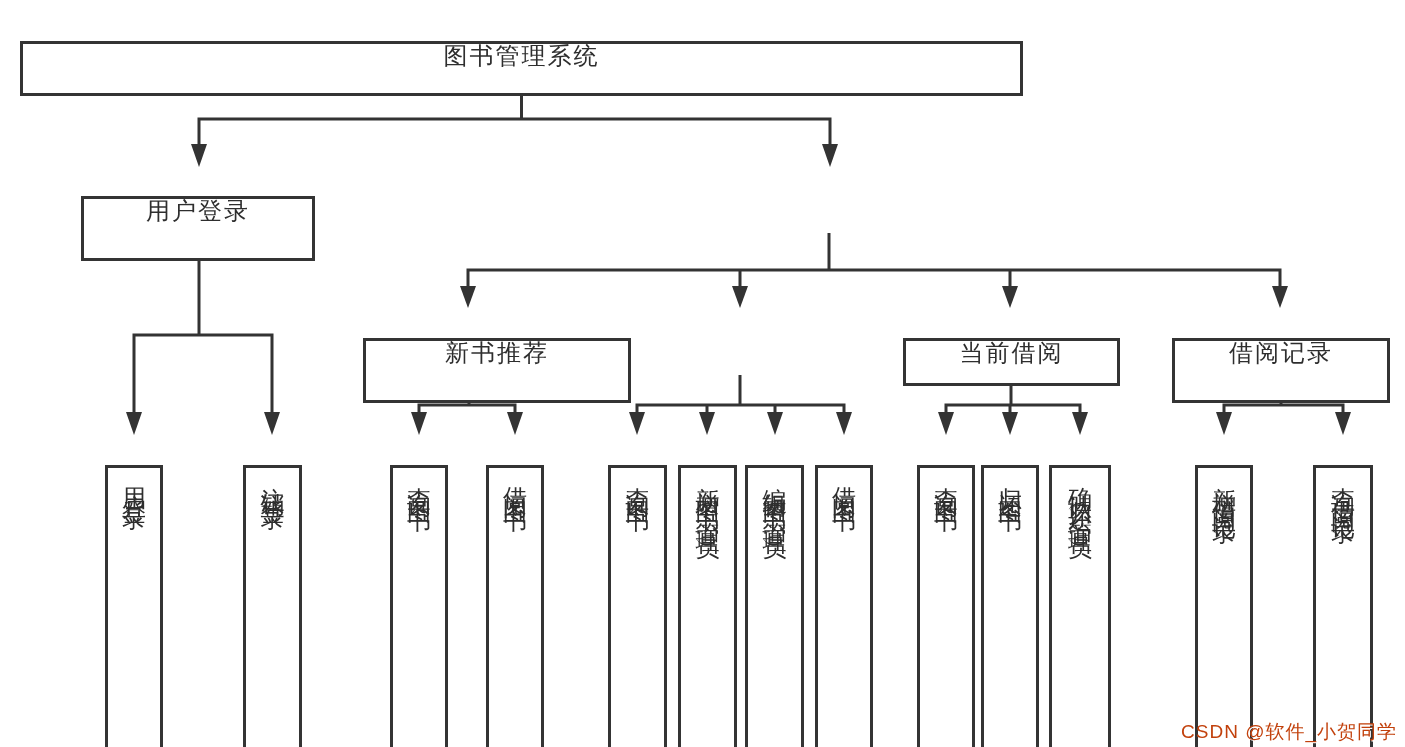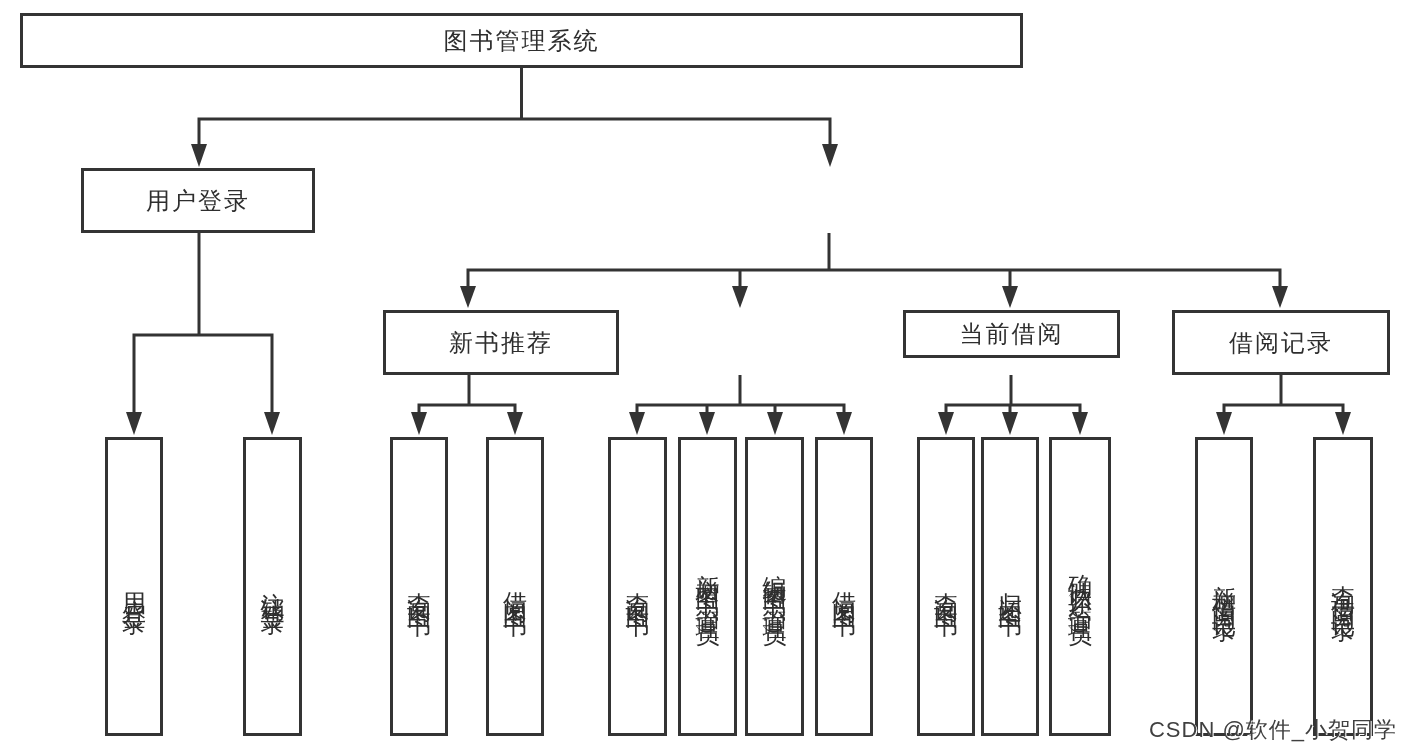--- a/index.html
+++ b/index.html
@@ -23,44 +23,44 @@
     width: 1405px;
     height: 747px;
     pointer-events: none;
   }
   .node {
     position: absolute;
     box-sizing: border-box;
     border: 3px solid #343434;
     background: #ffffff;
     display: flex;
-    align-items: center;
     justify-content: center;
     font-size: 24px;
     letter-spacing: 2px;
     color: #2e2e2e;
     line-height: 1;
+    margin-top: 28px;
   }
   .node .label {
     white-space: nowrap;
   }
   .leaf .label {
     writing-mode: vertical-rl;
     text-orientation: mixed;
     white-space: nowrap;
     letter-spacing: 7px;
     font-size: 24px;
   }
   .watermark {
     position: absolute;
     right: 8px;
     bottom: 2px;
-    font-size: 22px;
+    font-size: 19px;
     letter-spacing: 1px;
-    color: #404040;
+    color: #c2410c;
     text-shadow: 1px 1px 0 #ffffff;
     white-space: nowrap;
   }
 </style>
 </head>
 <body>
 
 <div class="canvas">
 
   <svg class="connector-layer" width="1405" height="747" viewBox="0 0 1405 747" xmlns="http://www.w3.org/2000/svg">
@@ -121,21 +121,21 @@
   </svg>
 
   <div class="node" style="left:20px; top:13px; width:1003px; height:55px">
     <span class="label">图书管理系统</span>
   </div>
 
   <div class="node" style="left:81px; top:168px; width:234px; height:65px">
     <span class="label">用户登录</span>
   </div>
 
-  <div class="node" style="left:383px; top:310px; width:236px; height:65px">
+  <div class="node" style="left:363px; top:310px; width:268px; height:65px">
     <span class="label">新书推荐</span>
   </div>
   <div class="node" style="left:903px; top:310px; width:217px; height:48px">
     <span class="label">当前借阅</span>
   </div>
   <div class="node" style="left:1172px; top:310px; width:218px; height:65px">
     <span class="label">借阅记录</span>
   </div>
 
   <div class="node leaf" style="left:105px; top:437px; width:58px; height:299px">

